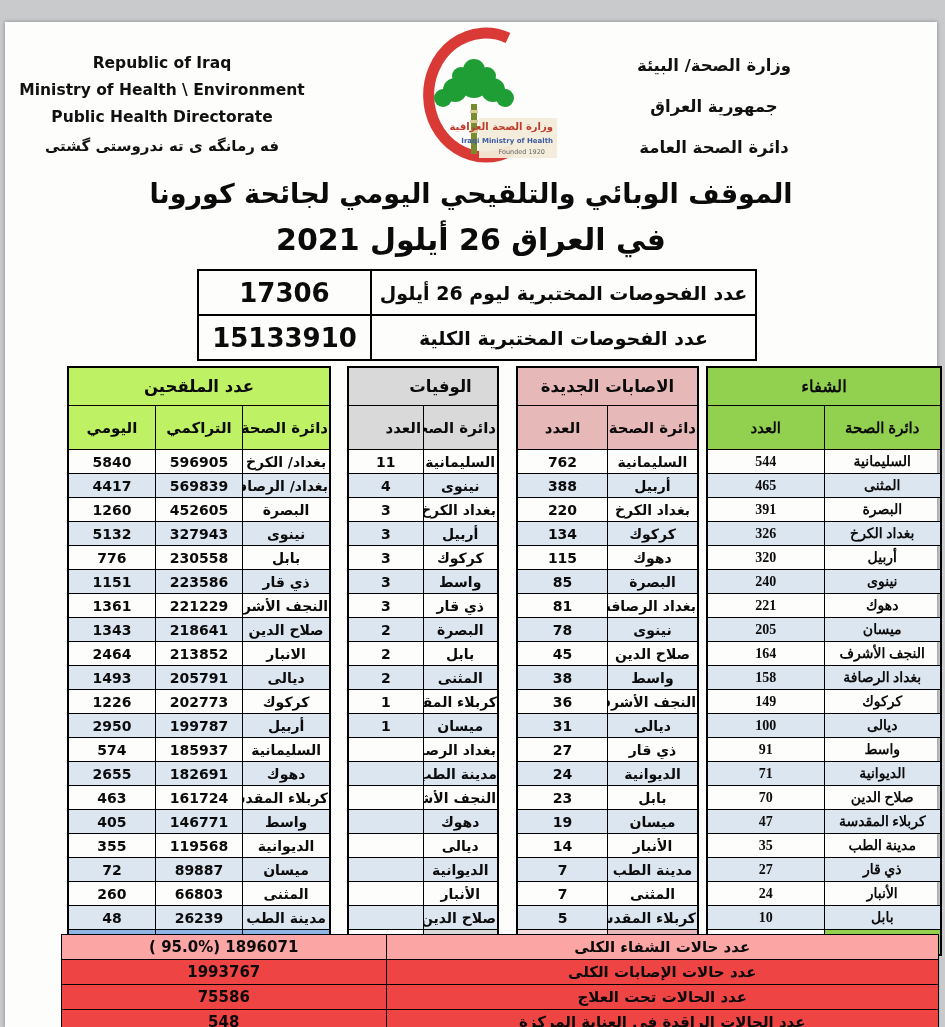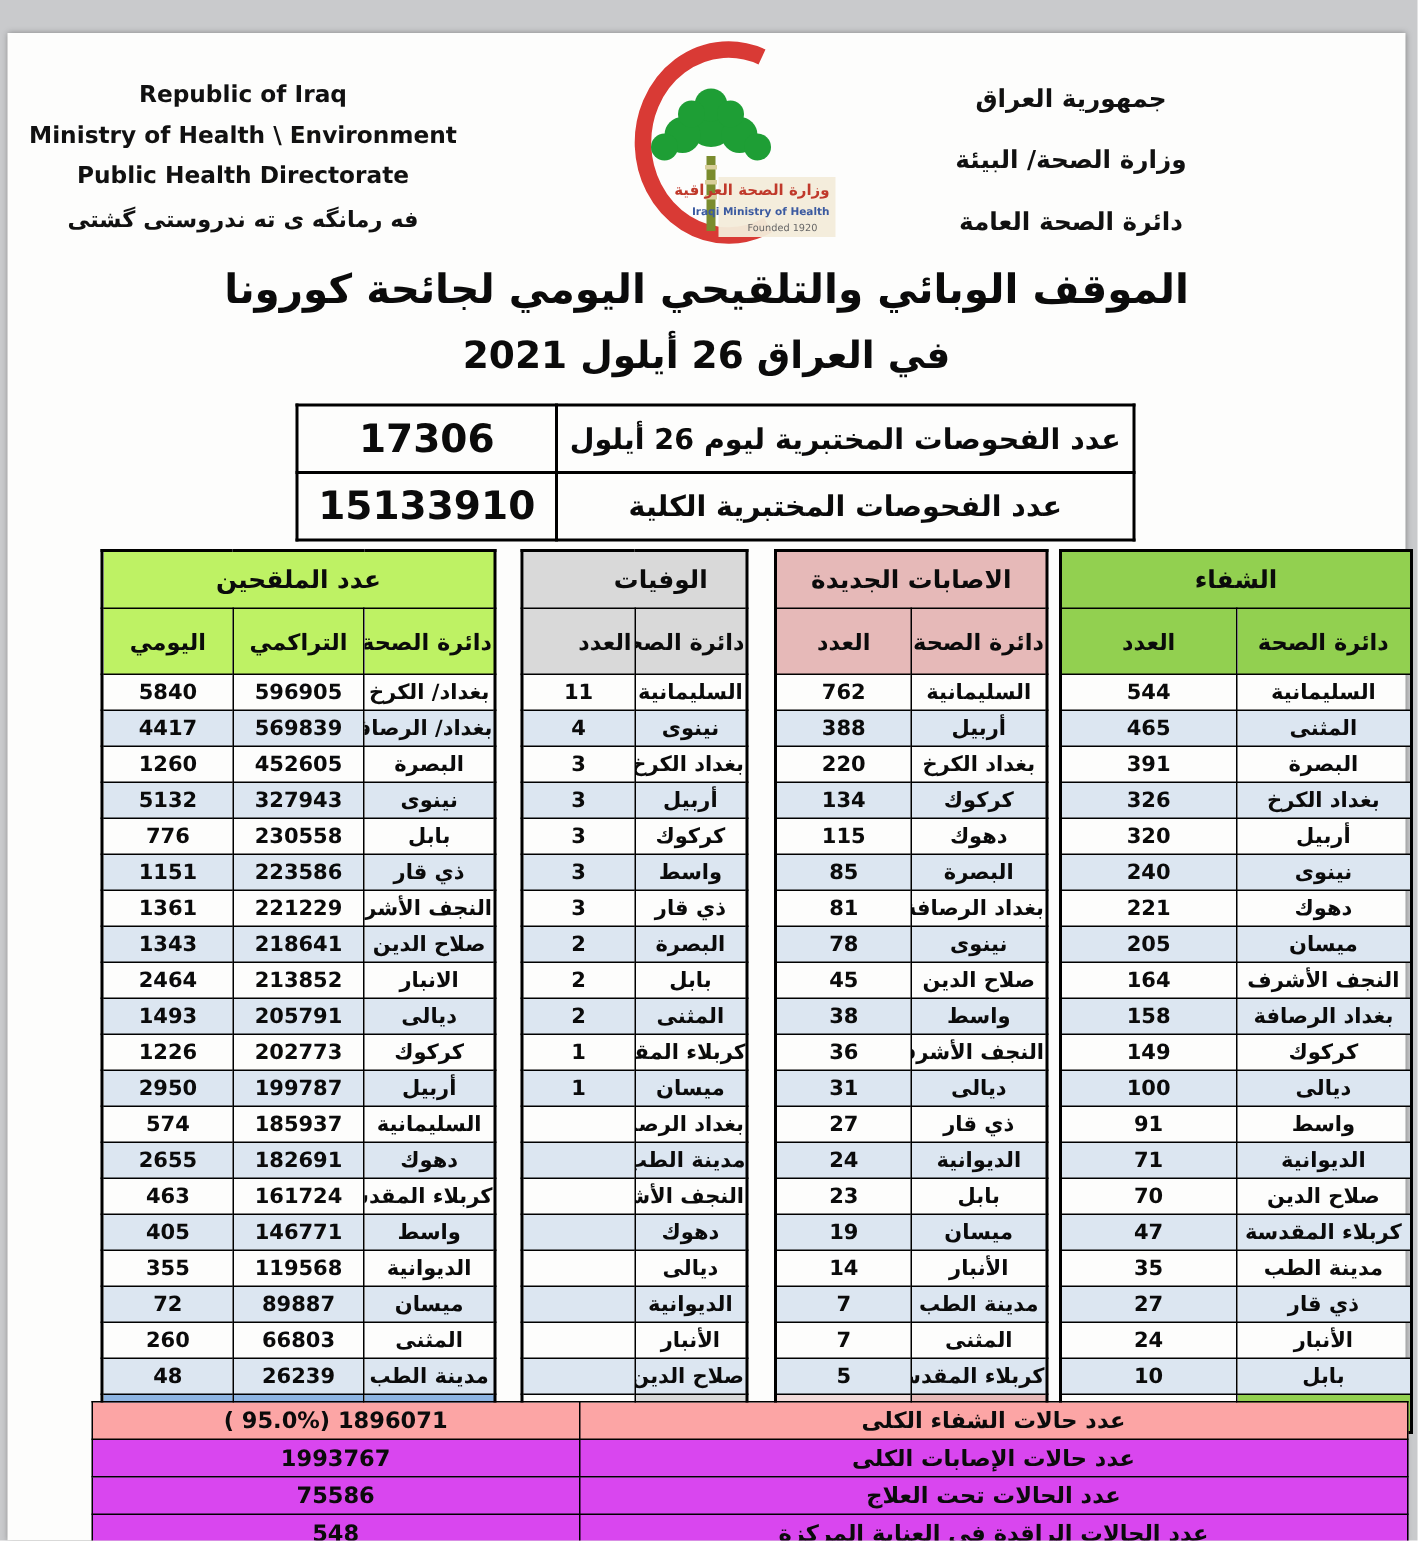--- a/index.html
+++ b/index.html
@@ -27,39 +27,39 @@
   }
   .ar-block div{margin-bottom:22px;}
   .logo-wrap{position:absolute;left:380px;top:0px;width:185px;height:150px;}
   
   .title1{
     position:absolute;top:156px;left:0;width:100%;text-align:center;
     font-size:27px;font-weight:bold;color:#0b0b0b;direction:rtl;
   }
   .title2{
     position:absolute;top:200px;left:0;width:100%;text-align:center;
-    font-size:25px;font-weight:bold;color:#0b0b0b;direction:rtl;
+    font-size:30px;font-weight:bold;color:#0b0b0b;direction:rtl;
   }
   
   .tests{
     position:absolute;left:192px;top:247px;width:560px;
     border-collapse:collapse;direction:rtl;
   }
   .tests td{
     border:2px solid #000;height:41px;text-align:center;
     font-weight:bold;color:#0b0b0b;
   }
   .tests .lbl{width:69%;font-size:19px;border-radius:14px;}
   .tests .val{width:31%;font-size:26px;direction:ltr;}
   
   .tblhost{position:absolute;top:344px;}
   #host-vaccinated{left:62px;width:264px;}
   #host-deaths{left:342px;width:152px;}
   #host-infections{left:511px;width:183px;}
-  #host-recovery{left:701px;width:236px;}
+  #host-recovery{left:701px;width:236px;font-family:Liberation Serif, serif;}
   table.gov{border-collapse:collapse;border:2px solid #000;width:100%;direction:rtl;table-layout:fixed;}
   table.gov td{
     border:1.5px solid #000;text-align:center;font-weight:bold;color:#0b0b0b;
     height:23px;padding:0 1px;font-size:14px;overflow:hidden;white-space:nowrap;
   }
   table.gov td.t-title{height:37px;font-size:16.5px;}
   table.gov td.t-head{height:43px;font-size:15px;}
   table.gov tr.stripe td{background:#dce6f1;}
   table.gov tr.t-total td{height:24px;font-size:15px;}
   
@@ -84,21 +84,21 @@
     position:absolute;left:56px;top:912px;width:878px;
     border-collapse:collapse;direction:rtl;
   }
   .summary td{
     border:1.5px solid #000;height:22px;text-align:center;
     font-weight:bold;color:#0b0b0b;font-size:15px;
   }
   .summary .lbl{width:63%;}
   .summary .val{width:37%;direction:ltr;}
   .summary tr.row-green td{background:#fca5a5;}
-  .summary tr.row-pink td{background:#d946ef;}
+  .summary tr.row-pink td{background:#ef4444;}
 </style>
 </head>
 <body>
 
 <div class="page">
 
   <div class="eng-block">
     <div>Republic of Iraq</div>
     <div>Ministry of Health \ Environment</div>
     <div>Public Health Directorate</div>
@@ -123,22 +123,22 @@
         <circle cx="102" cy="54" r="9"></circle>
       </g>
       <rect x="94" y="96" width="78" height="40" fill="#f3ecda" opacity="0.95"></rect>
       <text x="168" y="108" text-anchor="end" font-size="10" font-weight="bold" fill="#c0392b">وزارة الصحة العراقية</text>
       <text x="168" y="121" text-anchor="end" font-size="7" font-weight="bold" fill="#3b5aa0">Iraqi Ministry of Health</text>
       <text x="160" y="132" text-anchor="end" font-size="6.5" fill="#666">Founded 1920</text>
     </svg>
   </div>
 
   <div class="ar-block">
+    <div>وزارة الصحة/ البيئة</div>
     <div>جمهورية العراق</div>
-    <div>وزارة الصحة/ البيئة</div>
     <div>دائرة الصحة العامة</div>
   </div>
 
   <div class="title1">الموقف الوبائي والتلقيحي اليومي لجائحة كورونا</div>
   <div class="title2">في العراق  26  أيلول 2021</div>
 
   <table class="tests">
     <tbody>
         <tr>
       <td class="lbl">عدد الفحوصات المختبرية  ليوم 26 أيلول</td>

